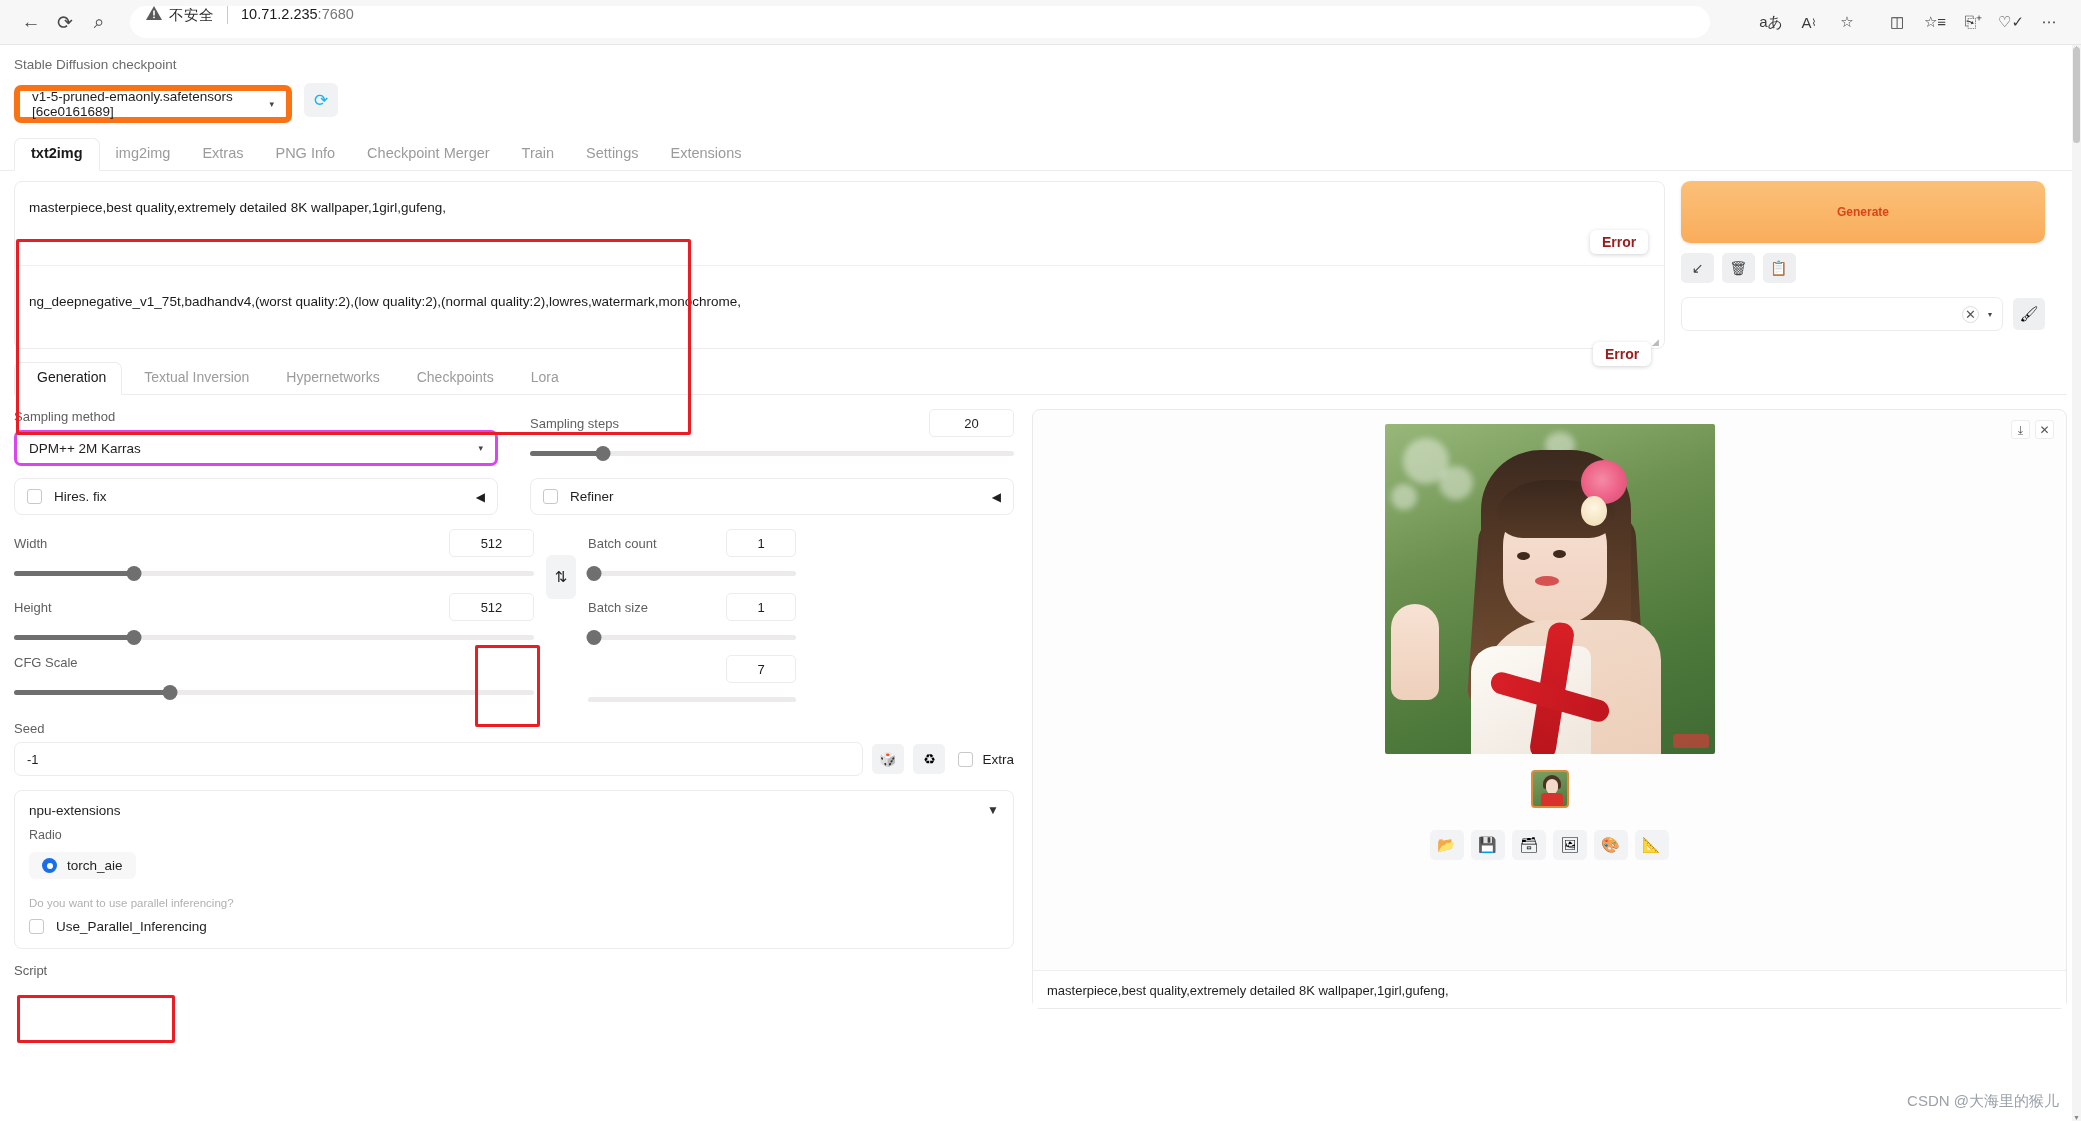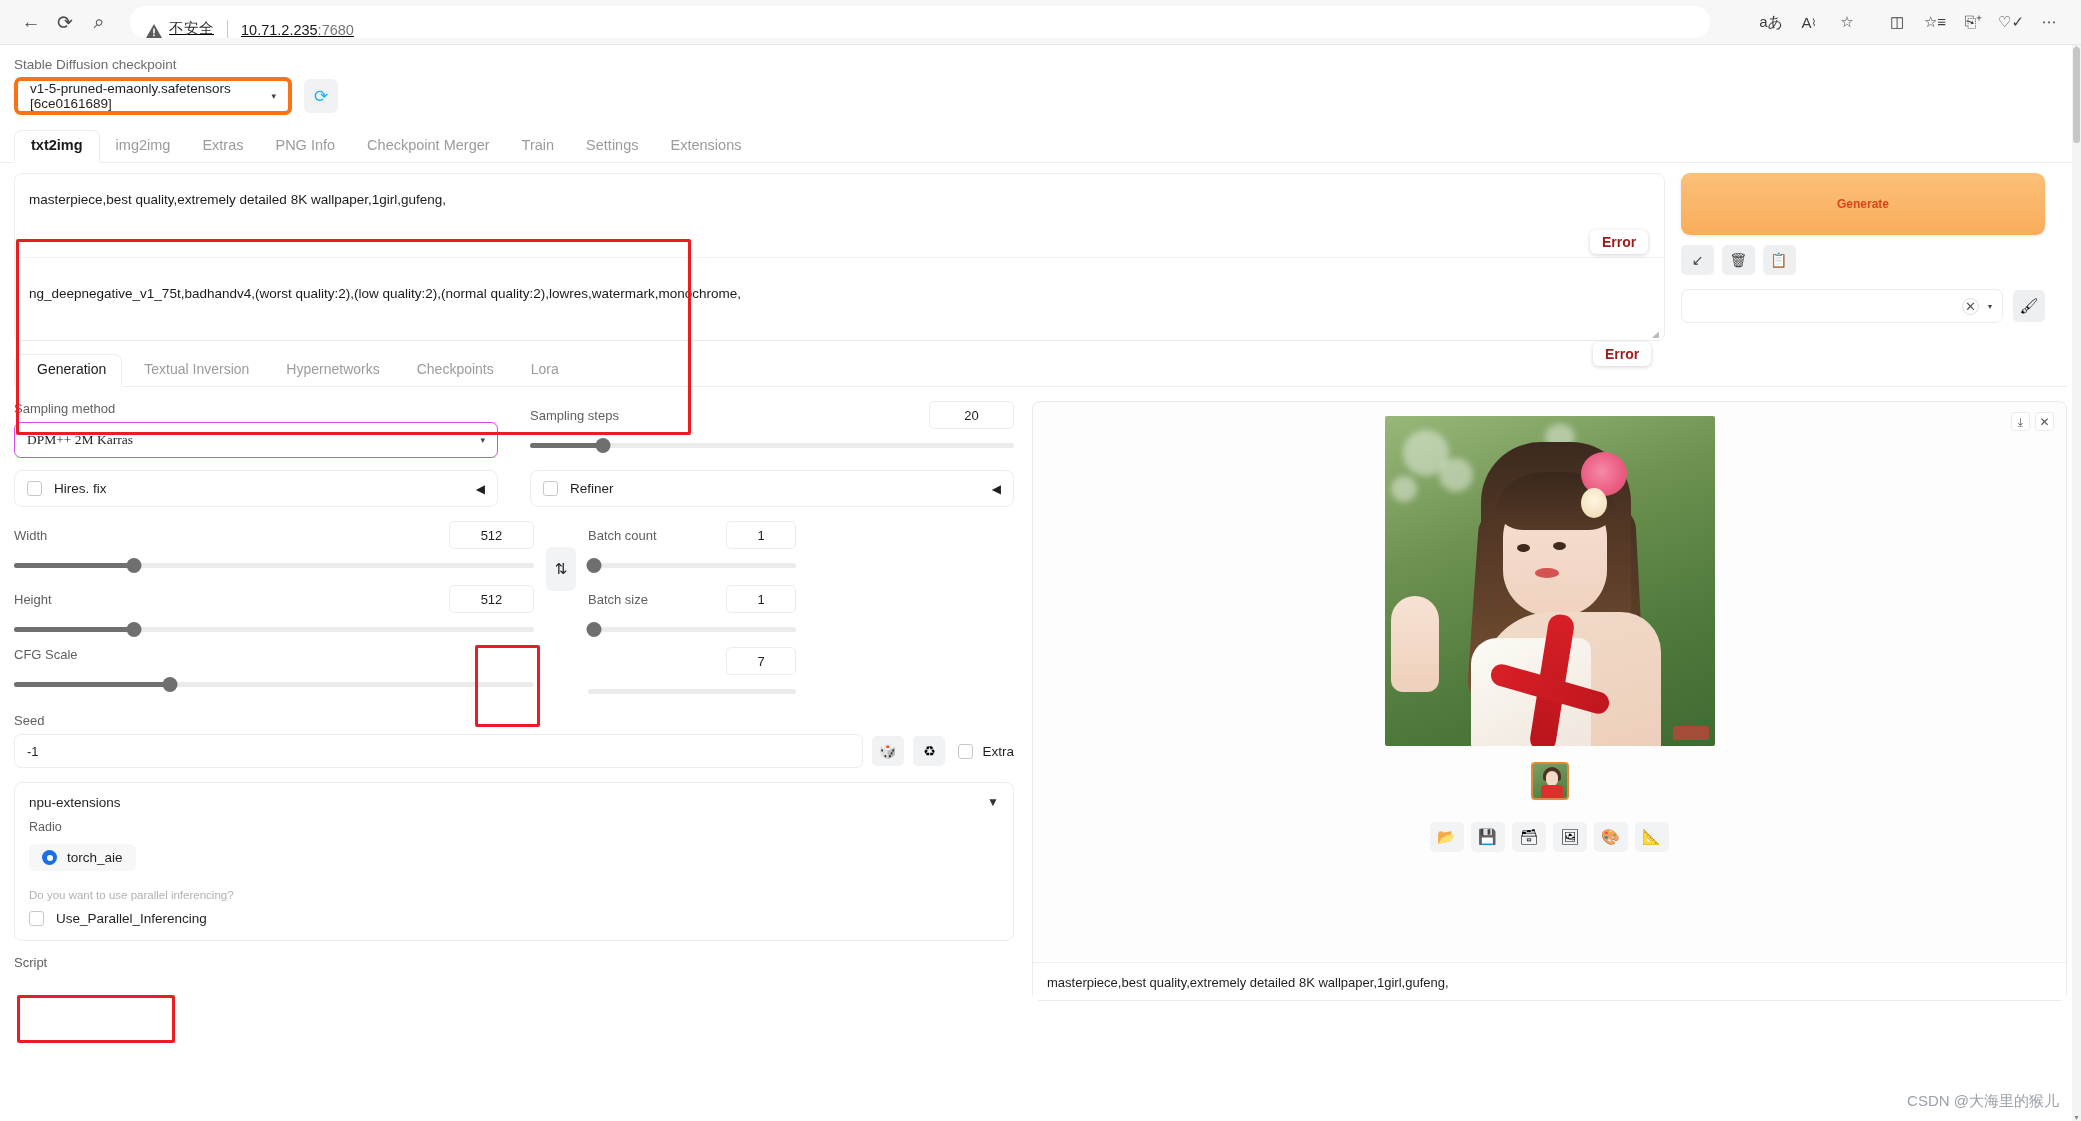--- a/index.html
+++ b/index.html
@@ -29,24 +29,23 @@
     border-radius: 5px;
     flex: 0 0 auto;
   }
   .urlbar {
     margin-left: 14px;
     height: 32px;
     flex: 1 1 auto;
     background: #ffffff;
     border-radius: 16px;
     display: flex;
-    align-items: flex-end;
+    align-items: flex-start;
     padding: 0 16px;
     max-width: 1580px;
-    text-decoration: underline;
   }
   .warn-icon {
     width: 16px; height: 14px;
     position: relative;
     margin-right: 7px;
   }
   .warn-icon svg { display:block; }
   .insecure-text {
     font-size: 14.5px;
     color: #2b2b2b;
@@ -84,28 +83,29 @@
 
   .sd-header { padding: 12px 14px 0 14px; }
   .sd-label {
     font-size: 13.5px;
     color: #6b6b6b;
     margin-bottom: 5px;
   }
   .ckpt-row { display: flex; align-items: center; gap: 12px; }
   .ckpt-select {
     width: 278px; height: 38px;
-    border: 4px solid #f97316;
+    border: 6px solid #f97316;
     border-radius: 7px;
     background: #fff;
     display: flex; align-items: center;
     padding: 0 12px;
     font-size: 13.5px;
     color: #1f1f1f;
     box-shadow: 0 1px 2px rgba(0,0,0,.03);
+    margin-top: 8px;
   }
   .ckpt-select .caret { margin-left: auto; font-size: 9px; color:#444; }
   .refresh-btn {
     width: 34px; height: 34px;
     background: #f1f2f4;
     border-radius: 6px;
     display: flex; align-items: center; justify-content: center;
     color: #17b3f0;
     font-size: 17px;
   }
@@ -270,28 +270,27 @@
     background: #fdfdfd;
     position: relative;
     min-height: 600px;
   }
 
   .row2 { display: flex; gap: 32px; }
   .fld { flex: 1; }
   .fld-label { font-size: 13px; color: #5f5f5f; margin-bottom: 6px; }
   .select-box {
     height: 36px;
-    border: 1px solid #d946ef;
+    border: 3px solid #d946ef;
     border-radius: 7px;
     background: #fff;
     display: flex; align-items: center;
     padding: 0 12px;
     font-size: 13.5px;
     color: #1f1f1f;
-    font-family: Liberation Serif, serif;
   }
   .select-box .caret { margin-left: auto; font-size: 9px; color: #444; }
 
   .slider-head { display: flex; align-items: flex-end; }
   .num-box {
     width: 85px; height: 28px;
     border: 1px solid #ececec;
     border-radius: 5px;
     background: #fff;
     display: flex; align-items: center; justify-content: center;

